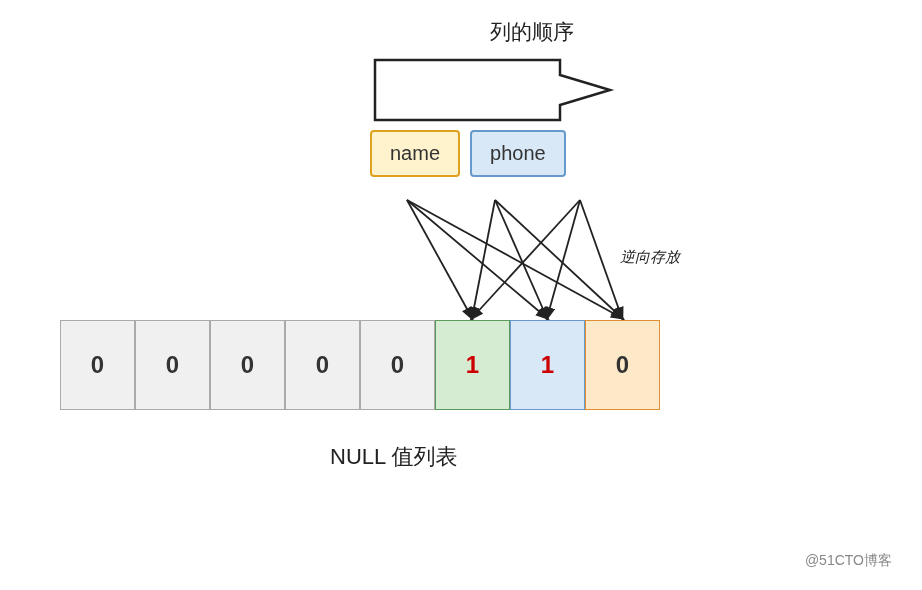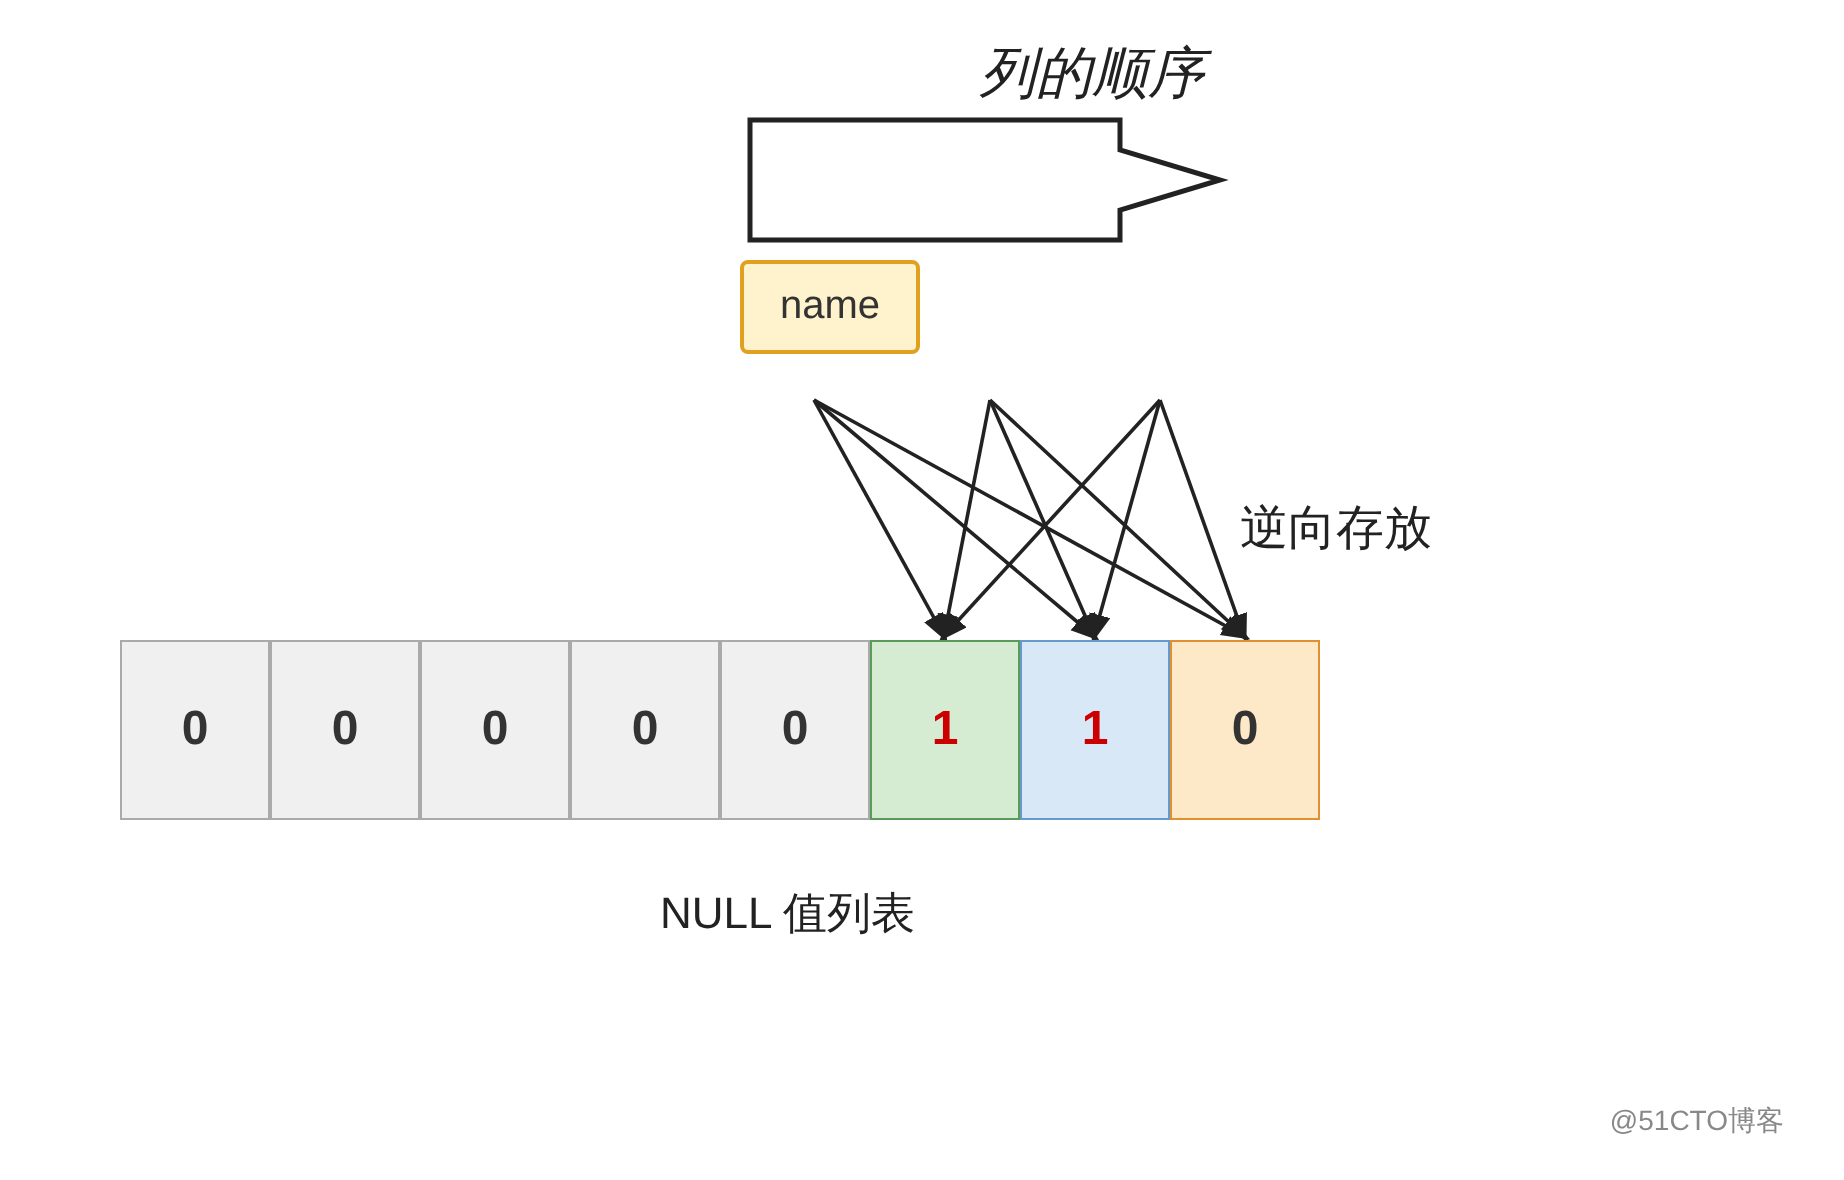--- a/index.html
+++ b/index.html
@@ -17,25 +17,24 @@
       top: 0; left: 0;
       width: 922px;
       height: 590px;
     }
 
     
     .column-order-label {
       position: absolute;
       top: 18px;
       left: 490px;
-      font-size: 28px;
+      font-size: 21px;
       color: #222;
       font-weight: normal;
       white-space: nowrap;
-      font-style: italic;
     }
 
     
     .col-labels {
       position: absolute;
       top: 130px;
       left: 370px;
       display: flex;
       gap: 10px;
       align-items: center;
@@ -67,23 +66,24 @@
       background: #d6ecd2;
       border-color: #5a9a5a;
       color: #333;
     }
 
     
     .reverse-label {
       position: absolute;
       top: 248px;
       left: 620px;
-      font-size: 24px;
+      font-size: 15px;
       color: #222;
       white-space: nowrap;
+      font-style: italic;
     }
 
     
     .bitmap-row {
       position: absolute;
       top: 320px;
       left: 60px;
       display: flex;
       align-items: stretch;
       height: 90px;
@@ -183,20 +183,21 @@
 
     <defs>
       <marker id="arrowhead" markerWidth="8" markerHeight="8" refX="6" refY="3" orient="auto">
         <polygon points="0 0, 8 3, 0 6" fill="#222"></polygon>
       </marker>
     </defs>
   </svg>
 
   <div class="col-labels">
     <div class="col-box col-name">name</div>
+    <div class="col-box col-phone">phone</div>
   </div>
 
   <div class="reverse-label">逆向存放</div>
 
   <div class="bitmap-row">
     <div class="bit-cell">0</div>
     <div class="bit-cell">0</div>
     <div class="bit-cell">0</div>
     <div class="bit-cell">0</div>
     <div class="bit-cell">0</div>

